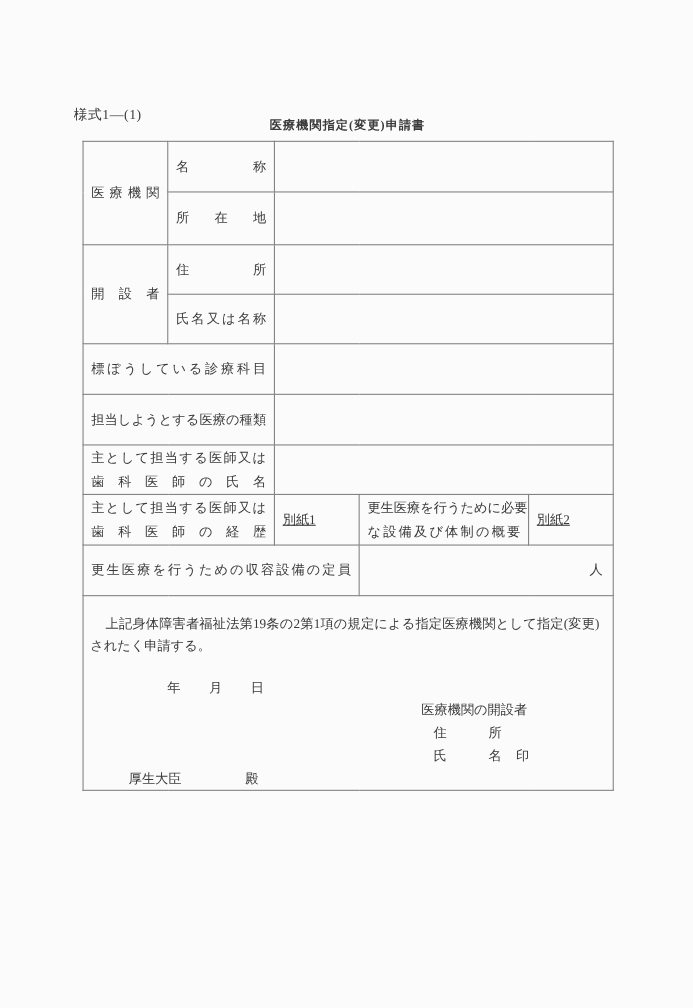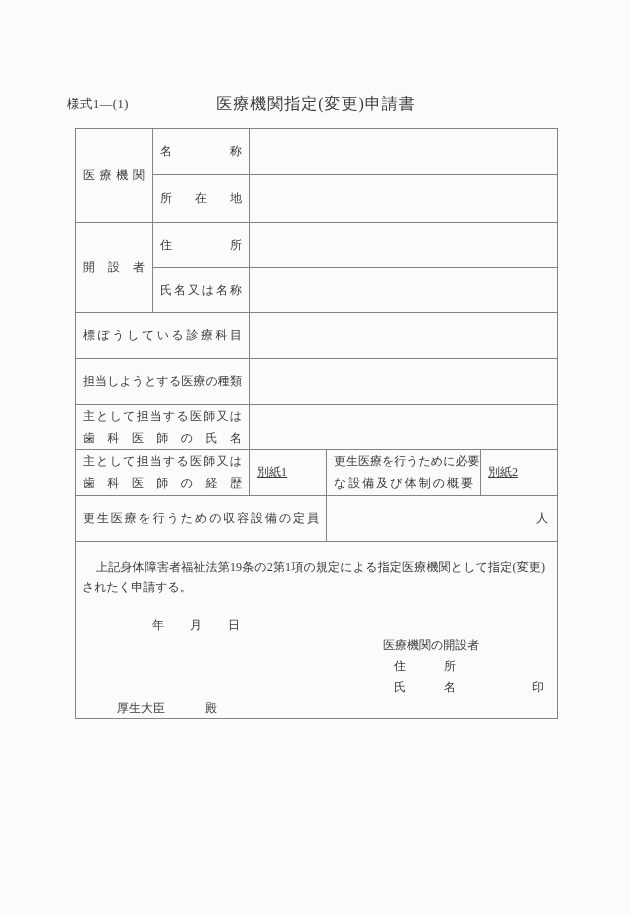--- a/index.html
+++ b/index.html
@@ -10,22 +10,22 @@
     font-family: "Liberation Serif", "DejaVu Serif", serif;
     color: #3a3a3a;
   }
   .page { position: relative; width: 630px; height: 916px; overflow: hidden; }
 
   .form-code {
     position: absolute; left: 67px; top: 96px;
     font-size: 12.5px; letter-spacing: 0.5px;
   }
   .doc-title {
-    position: absolute; left: 75px; top: 94px; width: 482px;
-    text-align: center; font-size: 16px; letter-spacing: 1px;
+    position: absolute; left: 75px; top: 106px; width: 482px;
+    text-align: center; font-size: 11px; letter-spacing: 1px; font-weight: bold;
   }
 
   table.form {
     position: absolute; left: 75px; top: 128px;
     width: 482px; border-collapse: collapse; table-layout: fixed;
   }
   table.form td {
     border: 1px solid #848484;
     font-size: 12px;
     padding: 0 7px;
@@ -45,26 +45,26 @@
     text-align: justify;
   }
   .date-line {
     margin-left: 76px; line-height: 20px; font-size: 12px;
     display: flex; gap: 26px;
   }
   .sig-title { margin-left: 307px; line-height: 21px; font-size: 12px; }
   .sig-addr  { margin-left: 318px; line-height: 21px; font-size: 12px; letter-spacing: 13px; }
   .sig-name-line {
     margin-left: 318px; width: 150px; line-height: 21px; font-size: 12px;
-    display: flex; justify-content: space-between;
+    display: flex; 
   }
   .sig-name { letter-spacing: 13px; }
   .minister-line {
     margin-left: 41px; line-height: 20px; font-size: 12px;
-    display: flex; gap: 40px;
+    display: flex; gap: 58px;
   }
 </style>
 </head>
 <body>
 
 <div class="page">
 
   <div class="form-code">様式1―(1)</div>
   <div class="doc-title">医療機関指定(変更)申請書</div>
 

